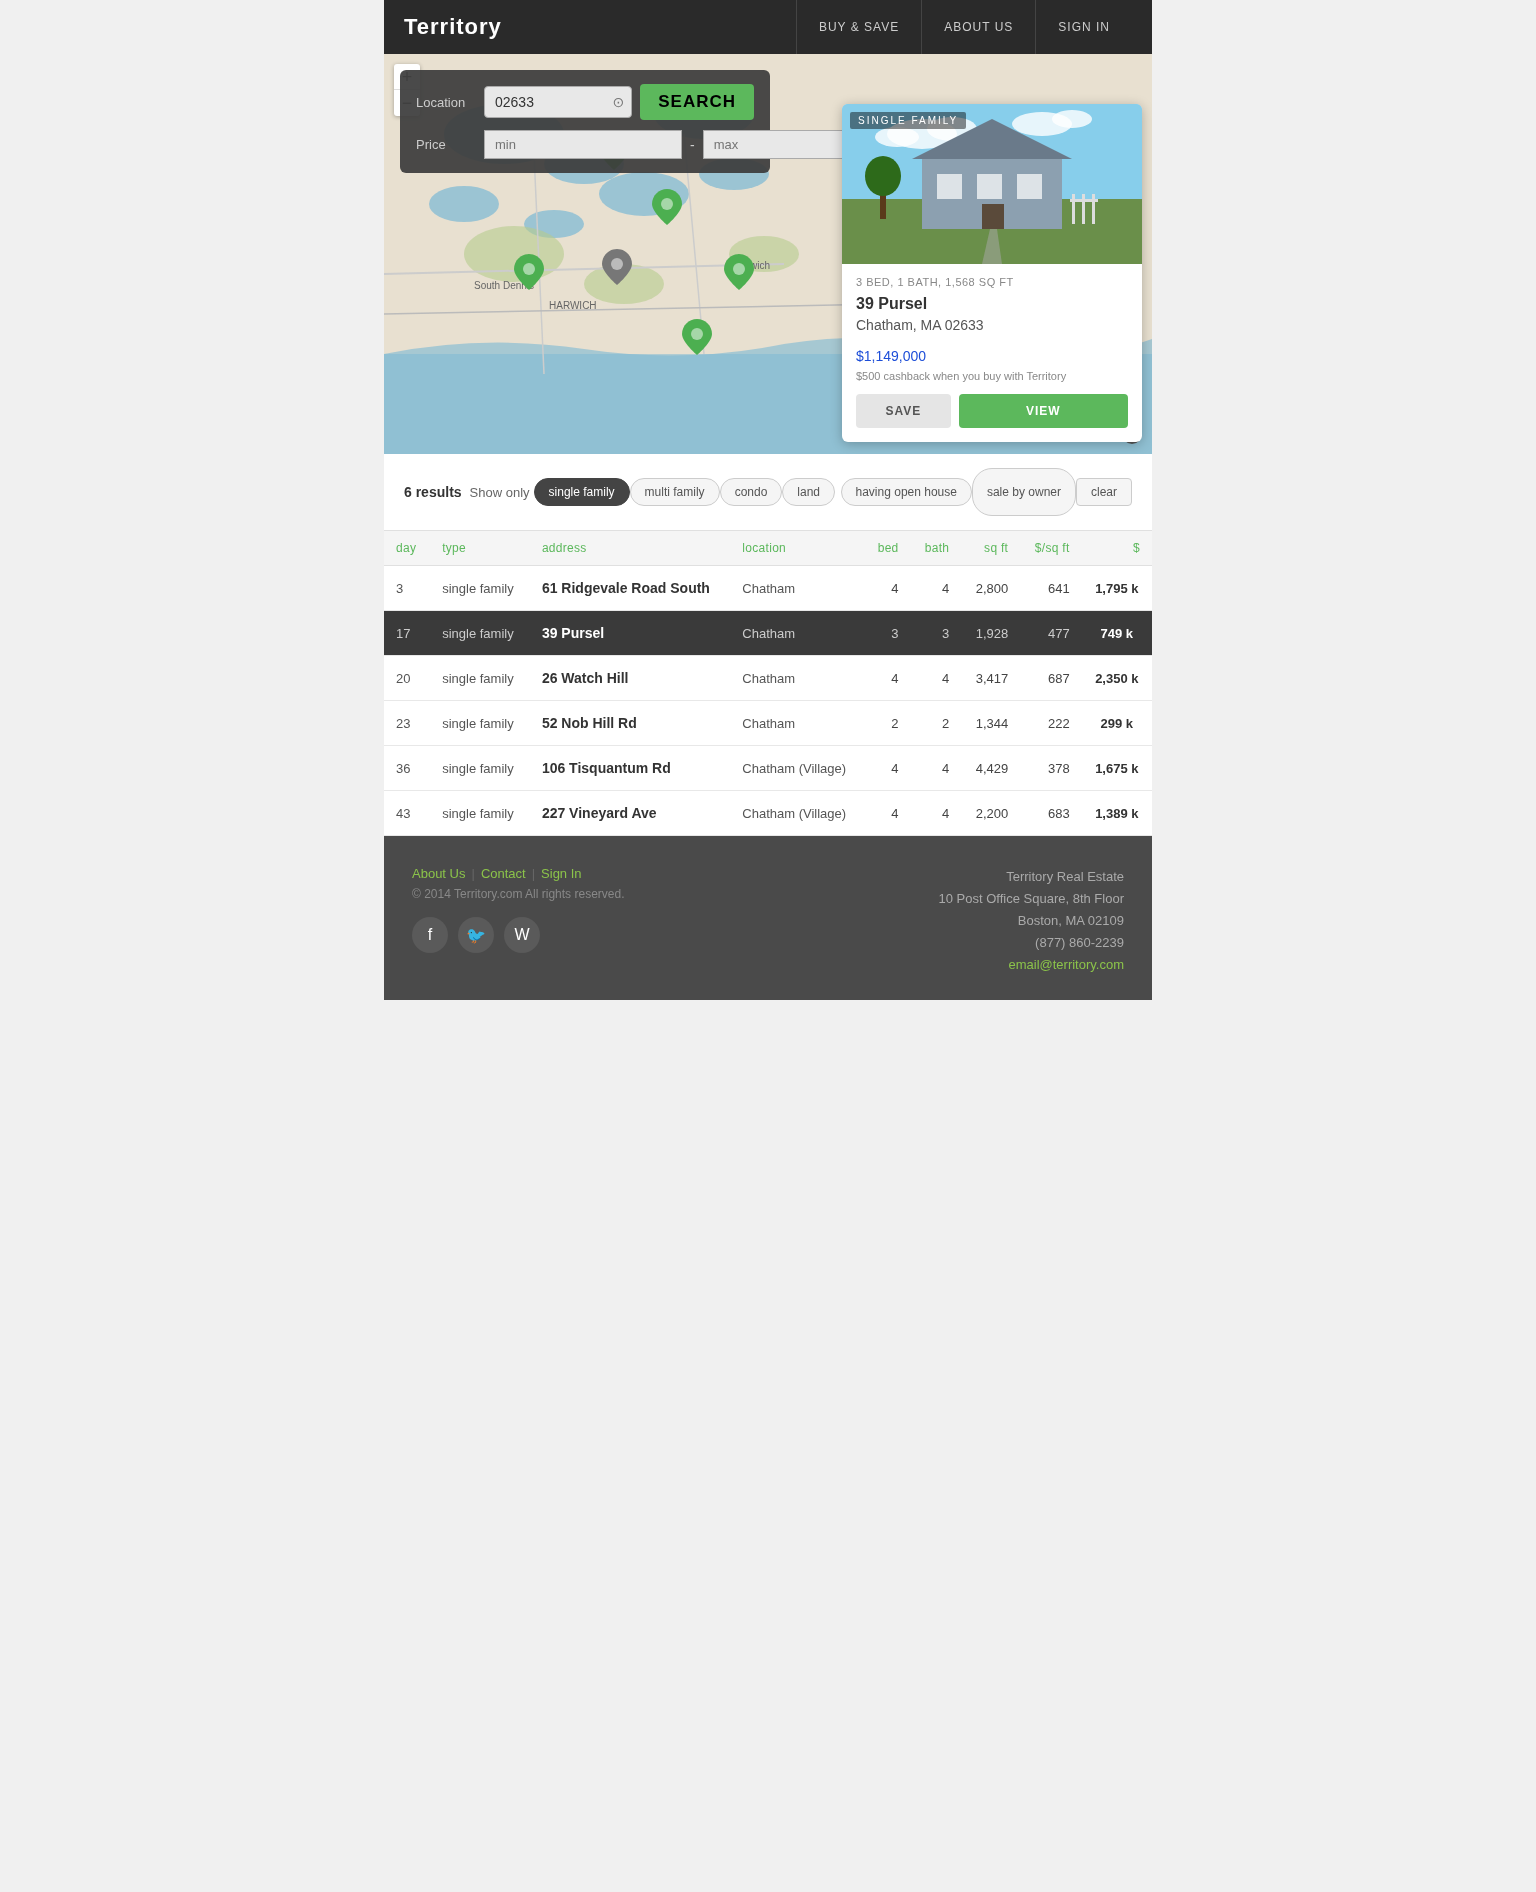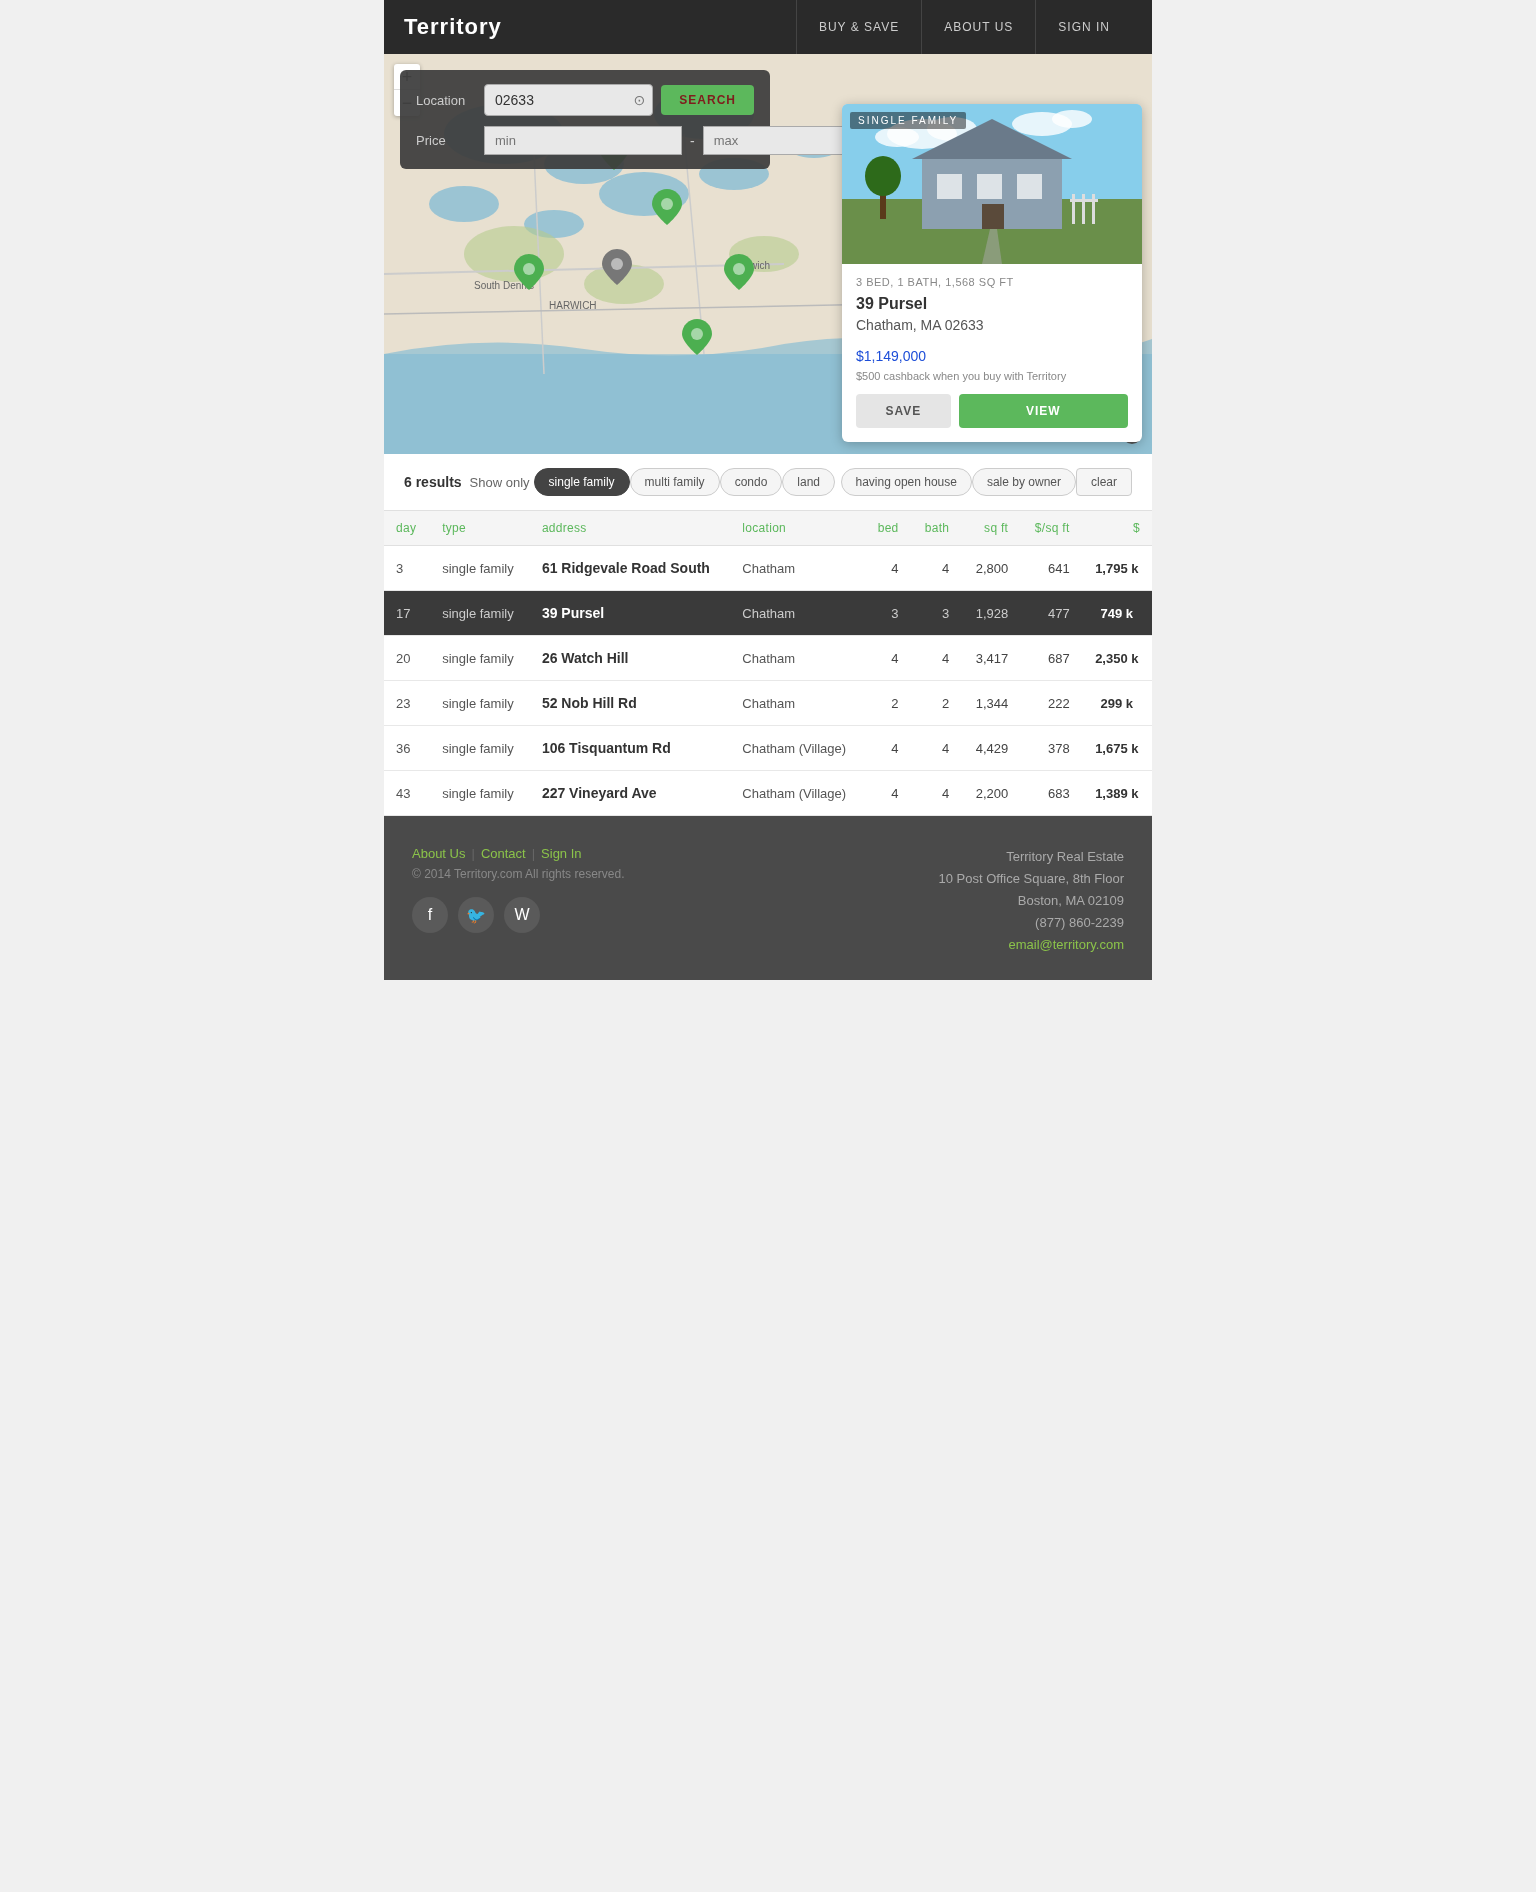--- a/index.html
+++ b/index.html
@@ -81,25 +81,25 @@
     .location-icon {
       position: absolute;
       right: 8px;
       top: 50%;
       transform: translateY(-50%);
       color: #777;
       font-size: 14px;
     }
     .search-btn {
       background: #5cb85c;
-      color: #7f1d1d;
+      color: #000000;
       border: none;
       border-radius: 4px;
       padding: 8px 18px;
-      font-size: 12px;
+      font-size: 17px;
       font-weight: bold;
       letter-spacing: 1px;
       cursor: pointer;
       text-transform: uppercase;
     }
     .price-row {
       display: flex;
       align-items: center;
       gap: 8px;
     }
@@ -322,21 +322,21 @@
     .filter-btn-open-house {
       padding: 6px 14px;
       border-radius: 20px;
       border: 1px solid #ccc;
       background: #f5f5f5;
       color: #555;
       font-size: 12px;
       cursor: pointer;
     }
     .filter-btn-sale {
-      padding: 6px 14px;
+      padding: 16px 14px;
       border-radius: 20px;
       border: 1px solid #ccc;
       background: #f5f5f5;
       color: #555;
       font-size: 12px;
       cursor: pointer;
     }
     .filter-btn-clear {
       padding: 6px 14px;
       border-radius: 4px;

